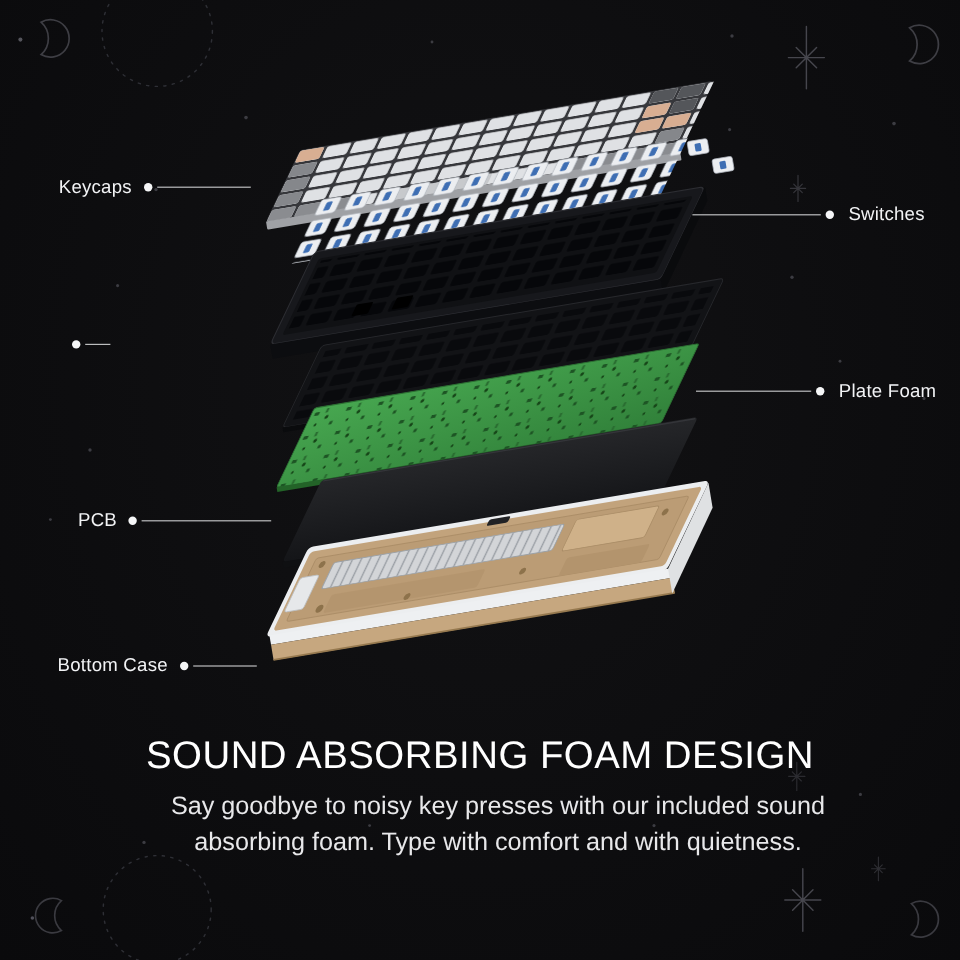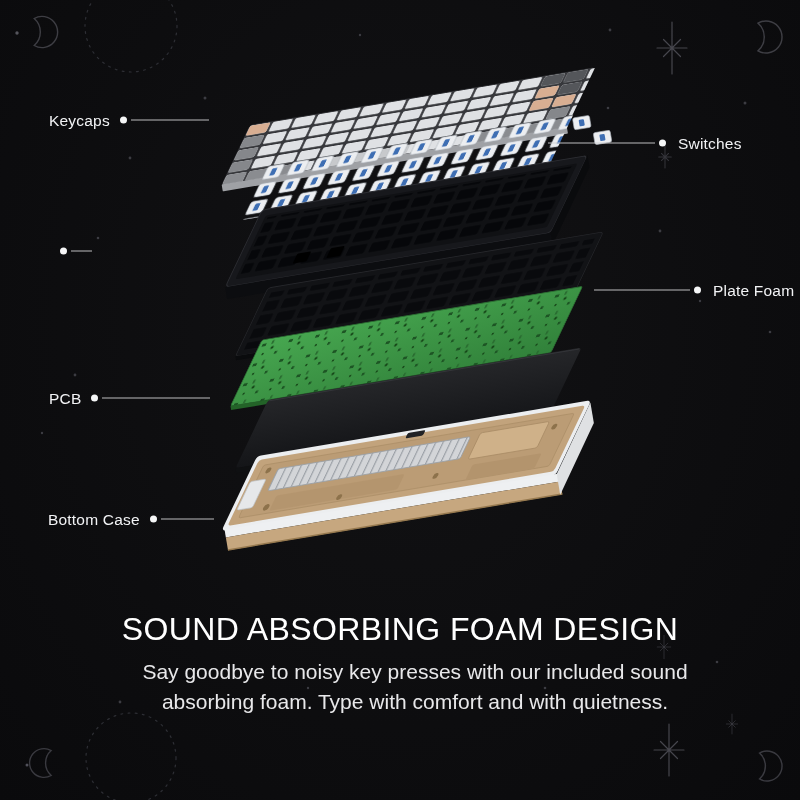--- a/index.html
+++ b/index.html
@@ -2,21 +2,21 @@
 <html><head>
 <meta charset="utf-8">
 <style>
   html,body{margin:0;padding:0;background:#0d0d0f;}
   .stage{
     position:relative;width:800px;height:800px;overflow:hidden;
     background:radial-gradient(ellipse at 50% 40%, #121214 0%, #0d0d0f 60%, #0a0a0c 100%);
     font-family:"Liberation Sans", sans-serif;
   }
   .art{position:absolute;left:0;top:0;width:800px;height:800px;}
-  .callout{position:absolute;display:flex;align-items:center;transform:translateY(-50%);white-space:nowrap;}
+  .callout{position:absolute;display:flex;align-items:center;transform:translateY(-50%);white-space:nowrap;margin-top:36px;}
   .callout .lbl{font-size:15.5px;letter-spacing:.2px;color:#f2f3f5;line-height:21px;}
   .callout .dot{width:7px;height:7px;border-radius:50%;background:#f5f6f7;flex:0 0 auto;}
   .callout .ln{height:1.5px;background:#cfd0d2;opacity:.9;flex:0 0 auto;}
   .co-left .dot{margin:0 4px 0 10px;}
   .co-right .dot{margin:0 12px 0 4px;}
   .co-soundfoam{align-items:center;}
   .co-soundfoam .lbl{width:118px;text-align:right;white-space:normal;}
   .co-soundfoam .dot,.co-soundfoam .ln{position:relative;top:-10.5px;}
   .title{
     position:absolute;left:0;right:0;top:611px;margin:0;text-align:center;
@@ -212,39 +212,39 @@
     <span class="lbl">Keycaps</span>
     <span class="dot"></span>
     <span class="ln" style="width:78px"></span>
   </div>
 
   <div class="callout co-left" style="left:50px;top:251px">
     <span class="dot"></span>
     <span class="ln" style="width:21px"></span>
   </div>
 
-  <div class="callout co-left" style="left:49px;top:398px">
+  <div class="callout co-left" style="left:65px;top:398px">
     <span class="lbl">PCB</span>
     <span class="dot"></span>
     <span class="ln" style="width:108px"></span>
   </div>
 
   <div class="callout co-left" style="left:48px;top:519px">
     <span class="lbl">Bottom Case</span>
     <span class="dot"></span>
     <span class="ln" style="width:53px"></span>
   </div>
 
-  <div class="callout co-right" style="left:548px;top:143px">
+  <div class="callout co-right" style="left:577px;top:143px">
     <span class="ln" style="width:107px"></span>
     <span class="dot"></span>
     <span class="lbl">Switches</span>
   </div>
 
-  <div class="callout co-right" style="left:594px;top:290px">
+  <div class="callout co-right" style="left:580px;top:290px">
     <span class="ln" style="width:96px"></span>
     <span class="dot"></span>
     <span class="lbl">Plate Foam</span>
   </div>
 
 
   <h1 class="title">SOUND ABSORBING FOAM DESIGN</h1>
   <p class="desc">
     <span>Say goodbye to noisy key presses with our included sound</span>
     <span>absorbing foam. Type with comfort and with quietness.</span>

